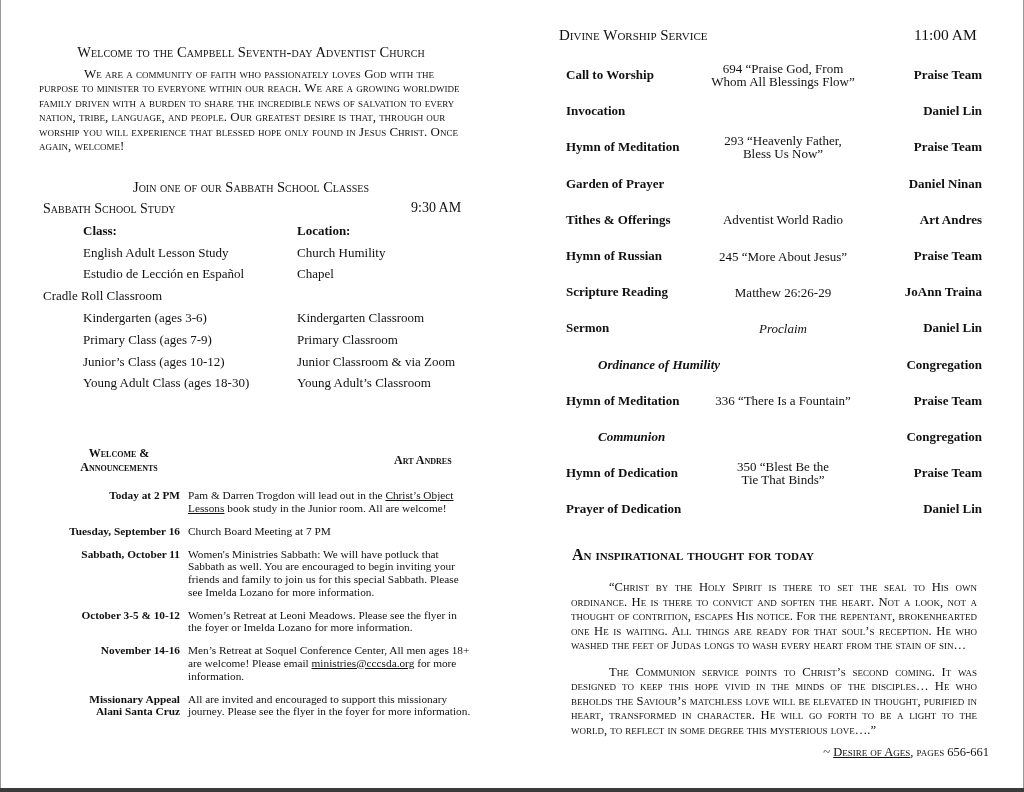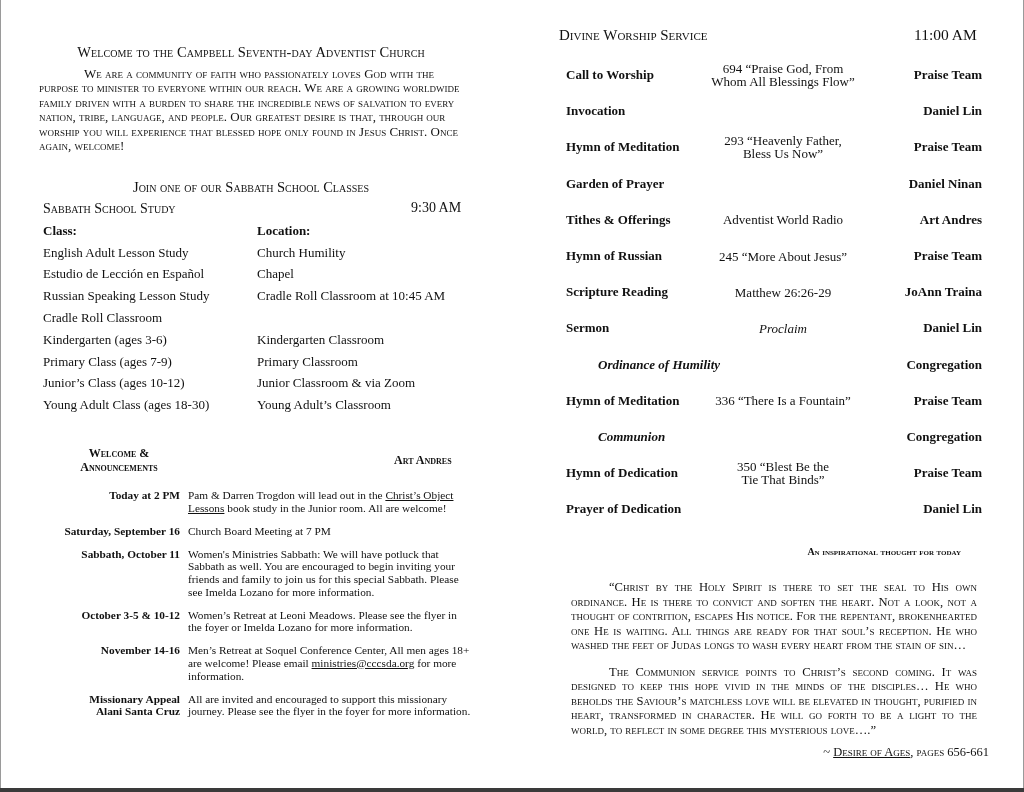--- a/index.html
+++ b/index.html
@@ -17,21 +17,21 @@
 
   
   .welcome-title { position: absolute; left: 40px; top: 44px; width: 420px; text-align: center; font-size: 14.5px; font-variant: small-caps; letter-spacing: 0.1px; }
   .welcome-body { position: absolute; left: 38px; top: 67px; width: 430px; font-size: 13px; line-height: 14.4px; font-variant: small-caps; text-indent: 45px; }
 
   .ss-title { position: absolute; left: 40px; top: 179px; width: 420px; text-align: center; font-size: 14.5px; font-variant: small-caps; }
   .ss-study { position: absolute; left: 42px; top: 201px; font-size: 14px; font-variant: small-caps; }
   .ss-time { position: absolute; left: 410px; top: 200px; font-size: 14px; }
   .ss-table { position: absolute; left: 42px; top: 220px; width: 420px; font-size: 13px; }
   .ss-row { display: flex; height: 21.8px; align-items: center; }
-  .ss-row .c1 { width: 214px; }
+  .ss-row .c1 { width: 214px; margin-left: 40px; }
   .ss-row .c2 { flex: 1; }
   .ss-head { font-weight: bold; }
 
   .ann-head { position: absolute; left: 58px; top: 446px; width: 120px; text-align: center; font-size: 12px; font-weight: bold; font-variant: small-caps; line-height: 14px; }
   .ann-leader { position: absolute; left: 393px; top: 453px; font-size: 12px; font-weight: bold; font-variant: small-caps; }
   .ann-list { position: absolute; left: 60px; top: 489px; width: 410px; font-size: 11.3px; line-height: 12.6px; }
   .ann-row { display: flex; margin-bottom: 10.5px; }
   .ann-row .when { width: 119px; text-align: right; font-weight: bold; padding-right: 8px; flex-shrink: 0; }
   .ann-row .what { flex: 1; }
   .ann-row .what a { color: inherit; text-decoration: underline; }
@@ -40,21 +40,21 @@
   .dw-title { position: absolute; left: 558px; top: 27px; font-size: 15px; font-variant: small-caps; }
   .dw-time { position: absolute; left: 913px; top: 26px; font-size: 15.5px; }
   .svc { position: absolute; left: 565px; top: 57px; width: 416px; font-size: 13px; }
   .svc-row { display: flex; align-items: center; height: 36.2px; }
   .svc-row .part { width: 128px; font-weight: bold; }
   .svc-row .part.it { font-style: italic; margin-left: 32px; }
   .svc-row .detail { flex: 1; text-align: center; line-height: 13px; }
   .svc-row .detail.it { font-style: italic; }
   .svc-row .who { width: 110px; text-align: right; font-weight: bold; }
 
-  .it-title { position: absolute; left: 530px; top: 546px; width: 430px; text-align: right; font-size: 10px; font-weight: bold; font-variant: small-caps; }
+  .it-title { position: absolute; left: 571px; top: 546px; width: 430px; text-align: left; font-size: 16px; font-weight: bold; font-variant: small-caps; }
   .it-body { position: absolute; left: 558px; top: 568px; width: 430px; font-size: 12.6px; line-height: 14.5px; font-variant: small-caps; text-align: justify; }
   .it-body p { margin: 12px; text-indent: 38px; }
   .it-cite { position: absolute; left: 700px; top: 745px; width: 288px; text-align: right; font-size: 12.5px; font-variant: small-caps; }
   .it-cite u { }
 </style>
 </head>
 <body>
 
 <div class="page">
 
@@ -72,24 +72,20 @@
     <div id="ss-rows">
         <div class="ss-row">
           <span class="c1">English Adult Lesson Study</span>
           <span class="c2">Church Humility</span>
         </div>
         <div class="ss-row">
           <span class="c1">Estudio de Lección en Español</span>
           <span class="c2">Chapel</span>
         </div>
         <div class="ss-row">
-          <span class="c1">Russian Speaking Lesson Study</span>
-          <span class="c2">Cradle Roll Classroom at 10:45 AM</span>
-        </div>
-        <div class="ss-row">
           <span class="c2">Cradle Roll Classroom</span>
         </div>
         <div class="ss-row">
           <span class="c1">Kindergarten (ages 3-6)</span>
           <span class="c2">Kindergarten Classroom</span>
         </div>
         <div class="ss-row">
           <span class="c1">Primary Class (ages 7-9)</span>
           <span class="c2">Primary Classroom</span>
         </div>
@@ -108,21 +104,21 @@
     <div>Welcome &amp;</div>
     <div>Announcements</div>
   </div>
   <div class="ann-leader">Art Andres</div>
   <div class="ann-list" id="ann-list">
       <div class="ann-row">
         <div class="when">Today at 2 PM</div>
         <div class="what"><span>Pam &amp; Darren Trogdon will lead out in the </span><a>Christ’s Object Lessons</a><span> book study in the Junior room. All are welcome!</span></div>
       </div>
       <div class="ann-row">
-        <div class="when">Saturday, September 16</div>
+        <div class="when">Tuesday, September 16</div>
         <div class="what">Church Board Meeting at 7 PM</div>
       </div>
       <div class="ann-row">
         <div class="when">Sabbath, October 11</div>
         <div class="what">Women's Ministries Sabbath: We will have potluck that Sabbath as well. You are encouraged to begin inviting your friends and family to join us for this special Sabbath. Please see Imelda Lozano for more information.</div>
       </div>
       <div class="ann-row">
         <div class="when">October 3-5 &amp; 10-12</div>
         <div class="what">Women’s Retreat at Leoni Meadows. Please see the flyer in the foyer or Imelda Lozano for more information.</div>
       </div>

